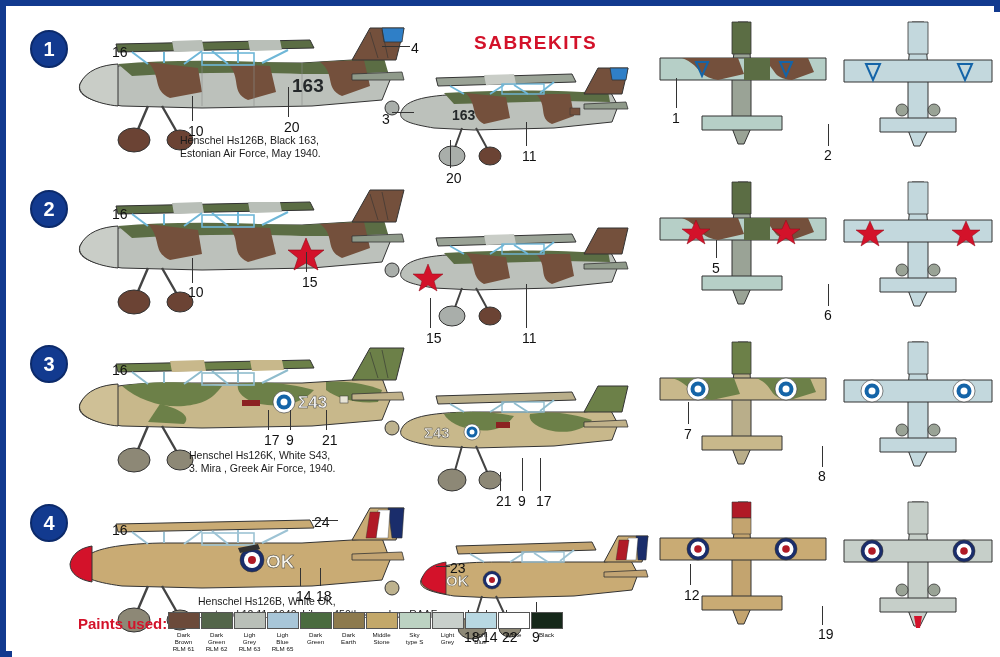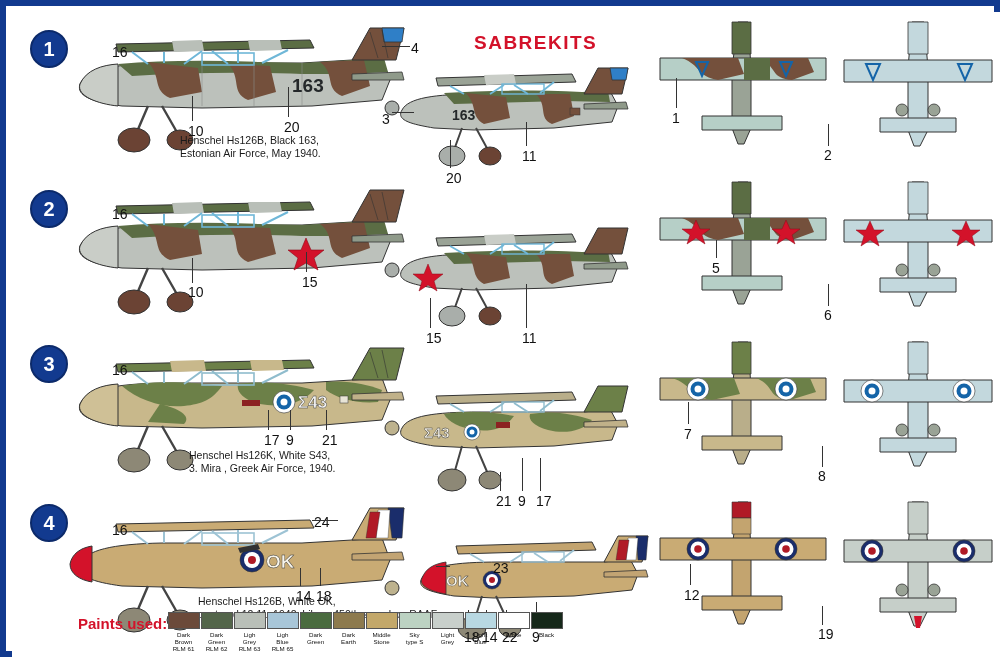--- a/index.html
+++ b/index.html
@@ -411,21 +411,21 @@
     <path d="M66,22 L80,30 M120,21 L106,30 M130,21 L144,30 M170,18 L156,29" stroke="#9dc3d4" stroke-width="1.8" fill="none"></path>
     <path d="M78,64 L70,90 M92,64 L104,90" stroke="#444" stroke-width="2" fill="none"></path>
     <ellipse cx="68" cy="96" rx="14" ry="11" fill="#8d8876" stroke="#333" stroke-width="1"></ellipse>
     <ellipse cx="106" cy="96" rx="11" ry="9" fill="#8d8876" stroke="#333" stroke-width="1"></ellipse>
     <text x="42" y="54" font-size="15" font-weight="bold" fill="#f7f4ea" stroke="#333" stroke-width="0.4" font-family="Liberation Sans, sans-serif">OK</text>
     <circle cx="88" cy="48" r="9" fill="#1a2d6b" stroke="#333" stroke-width="0.5"></circle>
     <circle cx="88" cy="48" r="6" fill="#ffffff"></circle>
     <circle cx="88" cy="48" r="3" fill="#b01a26"></circle>
   </svg>
 
-  <div class="lbl" style="left:438px;top:548px;margin-left:43px;">23</div>
+  <div class="lbl" style="left:438px;top:548px;">23</div>
   <div class="ldr" style="left:424px;top:554px;width:14px;height:1px;"></div>
   <div class="lbl" style="left:452px;top:617px;">18</div>
   <div class="lbl" style="left:470px;top:617px;">14</div>
   <div class="lbl" style="left:490px;top:617px;">22</div>
   <div class="lbl" style="left:520px;top:617px;">9</div>
   <div class="ldr" style="left:456px;top:598px;width:1px;height:18px;"></div>
   <div class="ldr" style="left:474px;top:598px;width:1px;height:18px;"></div>
   <div class="ldr" style="left:494px;top:598px;width:1px;height:18px;"></div>
   <div class="ldr" style="left:524px;top:590px;width:1px;height:26px;"></div>
 

